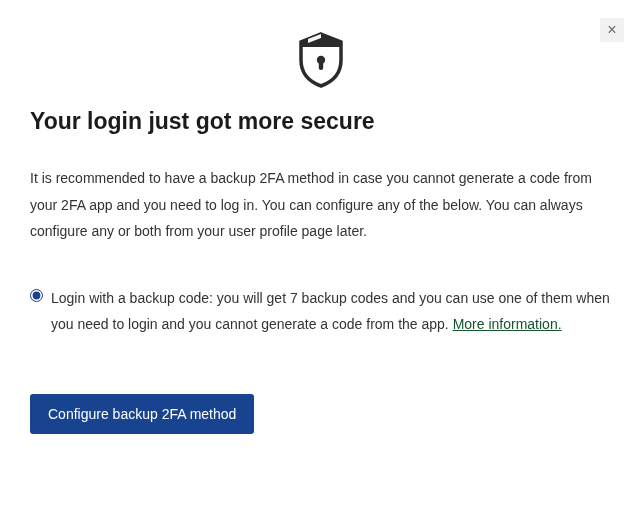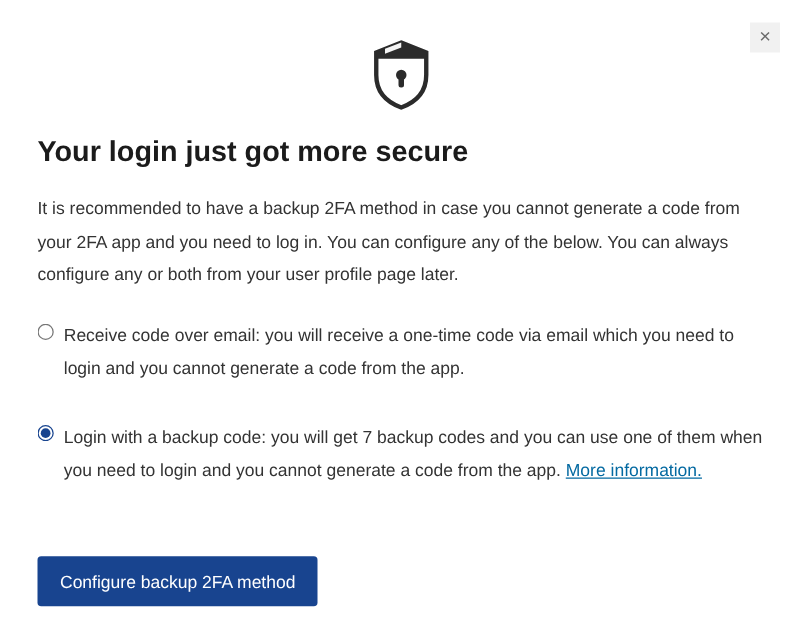--- a/index.html
+++ b/index.html
@@ -31,48 +31,48 @@
     }
     .icon-wrap {
       display: flex;
       justify-content: center;
       margin-bottom: 18px;
     }
     h1 {
       font-size: 23px;
       font-weight: 700;
       color: #1b1b1b;
-      margin-bottom: 18px;
+      margin-bottom: 30px;
     }
     .desc {
       font-size: 14px;
       line-height: 1.9;
       color: #333;
-      margin-bottom: 22px;
+      margin-bottom: 40px;
     }
     .option {
       display: flex;
       align-items: flex-start;
       margin-bottom: 28px;
     }
     .option input[type="radio"] {
       margin-top: 4px;
       margin-right: 8px;
       accent-color: #18448f;
       width: 13px;
       height: 13px;
       flex-shrink: 0;
     }
     .option-text {
       font-size: 14px;
       line-height: 1.9;
       color: #333;
     }
     .more-link {
-      color: #0369a1;
+      color: #14532d;
       text-decoration: underline;
       cursor: pointer;
     }
     .button-row {
       display: flex;
       gap: 14px;
       margin-top: 56px;
     }
     .btn {
       background: #18448f;
@@ -99,24 +99,20 @@
       <path d="M25 4 L12 9 L12 13 L25 8 Z" fill="#fff" opacity="0.95"></path>
       <circle cx="25" cy="30" r="4.2" fill="#2b2b2b"></circle>
       <rect x="22.8" y="32" width="4.4" height="8" rx="2" fill="#2b2b2b"></rect>
     </svg>
   </div>
 
   <h1>Your login just got more secure</h1>
 
   <p class="desc">It is recommended to have a backup 2FA method in case you cannot generate a code from your 2FA app and you need to log in. You can configure any of the below. You can always configure any or both from your user profile page later.</p>
 
-  <label class="option">
-    <input type="radio" name="twofa" style="">
-    <span class="option-text">Receive code over email: you will receive a one-time code via email which you need to login and you cannot generate a code from the app.</span>
-  </label>
 
   <label class="option">
     <input type="radio" name="twofa" checked="" style="">
     <span class="option-text">
       <span>Login with a backup code: you will get 7 backup codes and you can use one of them when you need to login and you cannot generate a code from the app. </span><a class="more-link">More information.</a>
     </span>
   </label>
 
   <div class="button-row">
     <button class="btn">Configure backup 2FA method</button>

